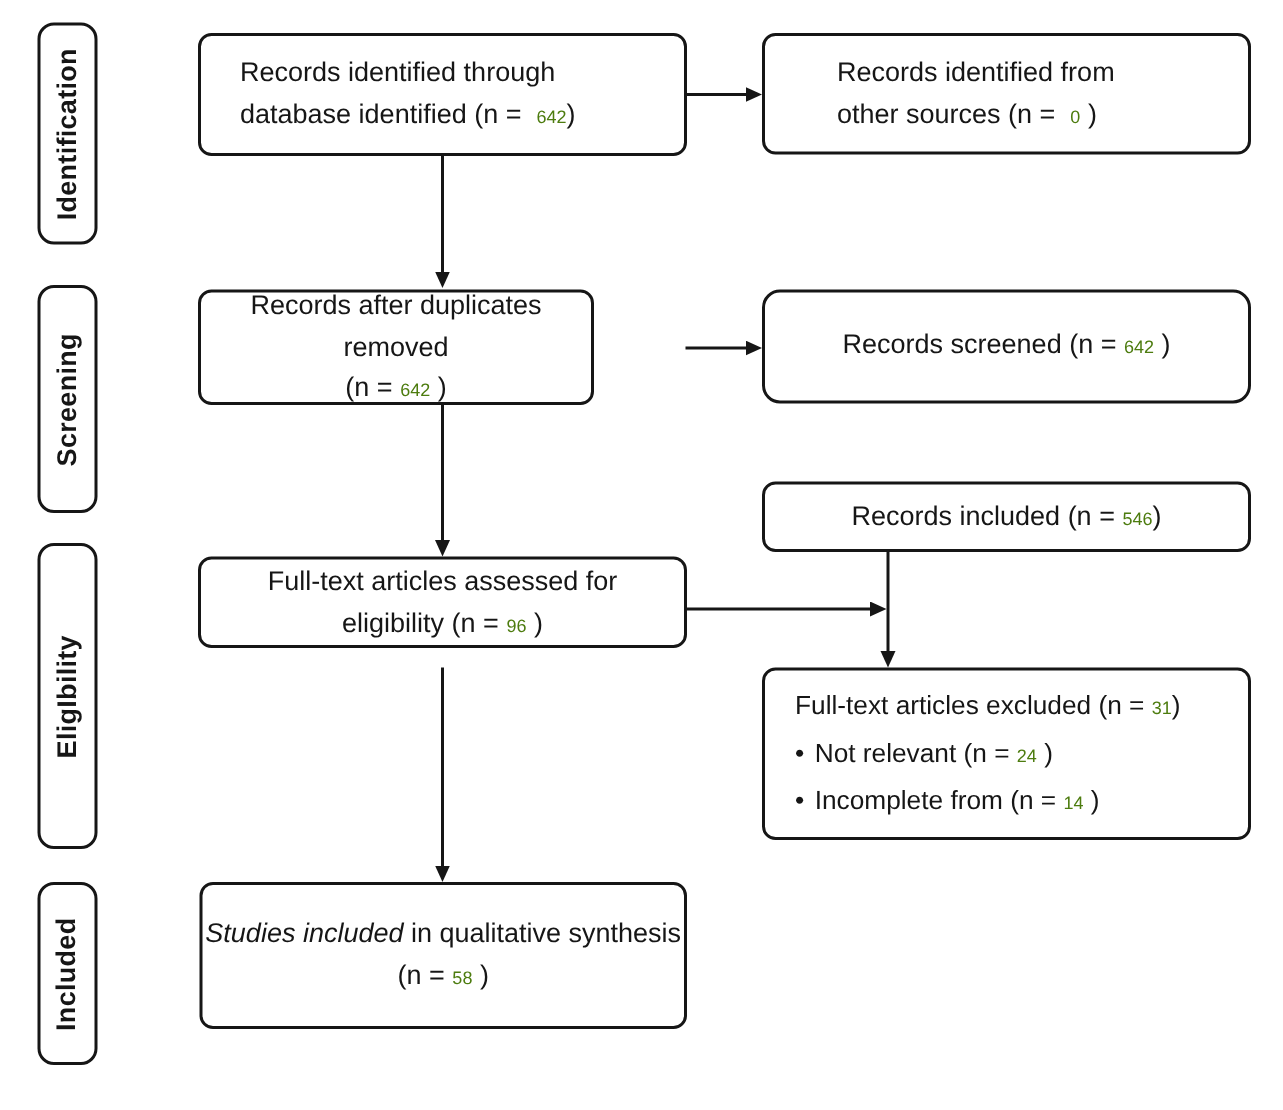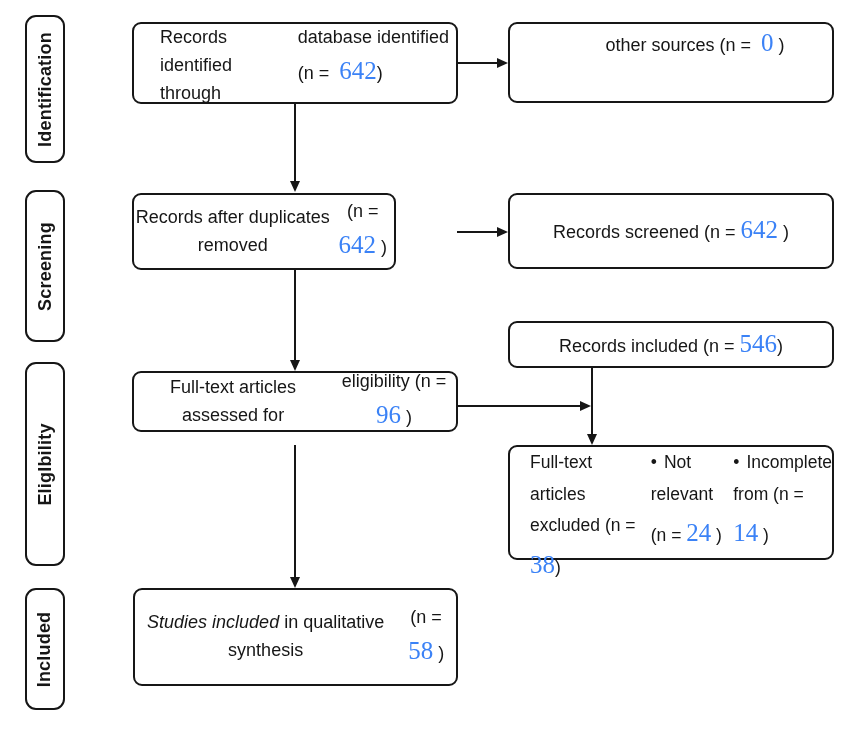--- a/index.html
+++ b/index.html
@@ -39,39 +39,39 @@
   #lbl-included       { top: 588px; height: 122px; }
 
   
   .fbox {
     position: absolute;
     box-sizing: border-box;
     border: 2px solid #161616;
     border-radius: 9px;
     background: #ffffff;
     display: flex;
-    flex-direction: row;
+    flex-direction: column;
     justify-content: center;
     align-items: center;
     font-size: 18px;
     line-height: 1.55;
     white-space: pre-wrap;
     text-align: center;
   }
   .num {
-    font-family: Liberation Serif, serif;
-    color: #3b82f6;
-    font-size: 25px;
+    font-family: Liberation Sans, sans-serif;
+    color: #4d7c0f;
+    font-size: 12px;
   }
   .it { font-style: italic; margin-top: 25px; }
 
   #box-identified-db    { left: 132px; top: 22px;  width: 326px; height: 82px;  align-items: flex-start; text-align: left; padding-left: 26px; }
   #box-identified-other { left: 508px; top: 22px;  width: 326px; height: 81px;  align-items: flex-start; text-align: left; padding-left: 48px; }
   #box-after-duplicates { left: 132px; top: 193px; width: 264px; height: 77px; }
-  #box-screened         { left: 508px; top: 193px; width: 326px; height: 76px; padding-bottom: 2px; }
+  #box-screened         { left: 508px; top: 193px; width: 326px; height: 76px; padding-bottom: 2px; border-radius: 12px; }
   #box-excluded         { left: 508px; top: 321px; width: 326px; height: 47px; }
   #box-fulltext-assessed{ left: 132px; top: 371px; width: 326px; height: 61px; }
   #box-fulltext-excluded{ left: 508px; top: 445px; width: 326px; height: 115px;
                           align-items: flex-start; text-align: left; padding-left: 20px;
                           font-size: 17.5px; line-height: 1.8; }
   #box-fulltext-excluded .bullet-line { }
   .bullet-marker { margin-right: 7px; }
   #box-qualitative      { left: 133px; top: 588px; width: 325px; height: 98px; }
 
   
@@ -99,20 +99,21 @@
   <div class="slabel" id="lbl-included">
     <span class="vtext">Included</span>
   </div>
 
   <div class="fbox" id="box-identified-db">
     <div class="line"><span>Records identified through</span></div>
     <div class="line"><span>database identified (n =  </span><span class="num">642</span><span>)</span></div>
   </div>
 
   <div class="fbox" id="box-identified-other">
+    <div class="line"><span>Records identified from</span></div>
     <div class="line"><span>other sources (n =  </span><span class="num">0</span><span> )</span></div>
   </div>
 
   <div class="fbox" id="box-after-duplicates">
     <div class="line"><span>Records after duplicates removed</span></div>
     <div class="line"><span>(n = </span><span class="num">642</span><span> )</span></div>
   </div>
 
   <div class="fbox" id="box-screened">
     <div class="line"><span>Records screened (n = </span><span class="num">642</span><span> )</span></div>
@@ -121,21 +122,21 @@
   <div class="fbox" id="box-excluded">
     <div class="line"><span>Records included (n = </span><span class="num">546</span><span>)</span></div>
   </div>
 
   <div class="fbox" id="box-fulltext-assessed">
     <div class="line"><span>Full-text articles assessed for</span></div>
     <div class="line"><span>eligibility (n = </span><span class="num">96</span><span> )</span></div>
   </div>
 
   <div class="fbox" id="box-fulltext-excluded">
-    <div class="line"><span>Full-text articles excluded (n = </span><span class="num">38</span><span>)</span></div>
+    <div class="line"><span>Full-text articles excluded (n = </span><span class="num">31</span><span>)</span></div>
     <div class="line bullet-line"><span class="bullet-marker">•</span><span>Not relevant (n = </span><span class="num">24</span><span> )</span></div>
     <div class="line bullet-line"><span class="bullet-marker">•</span><span>Incomplete from (n = </span><span class="num">14</span><span> )</span></div>
   </div>
 
   <div class="fbox" id="box-qualitative">
     <div class="line"><span class="it">Studies included</span><span> in qualitative synthesis</span></div>
     <div class="line"><span>(n = </span><span class="num">58</span><span> )</span></div>
   </div>
 
   <svg class="arrows" width="855" height="740" aria-hidden="true">

